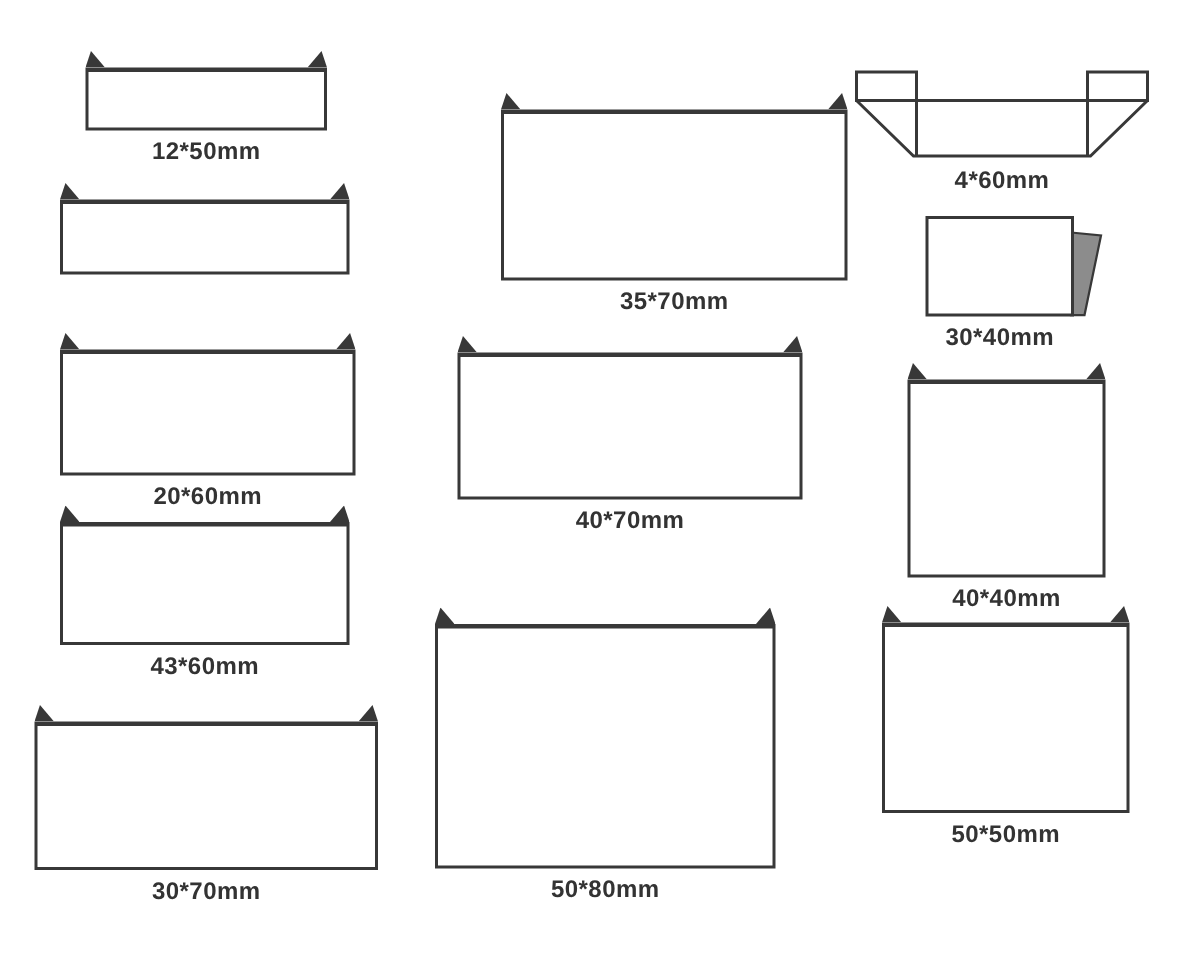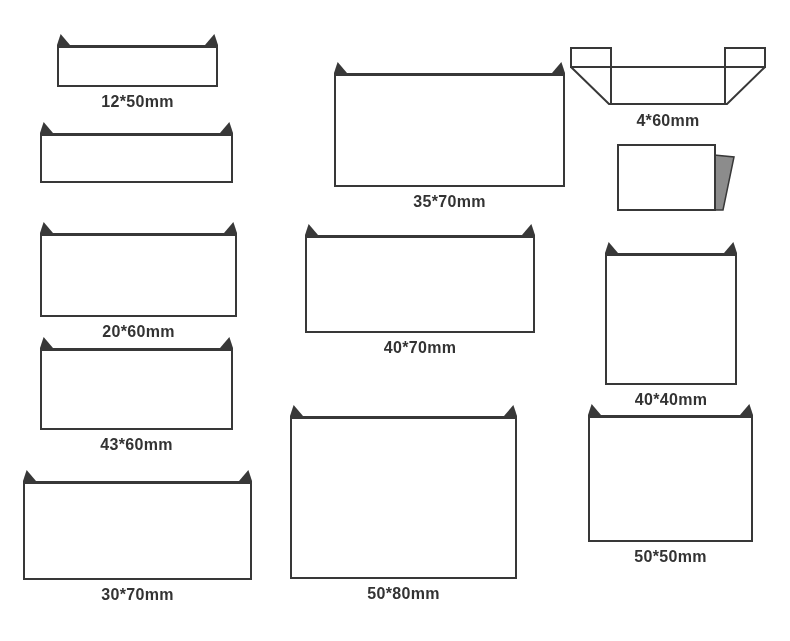--- a/index.html
+++ b/index.html
@@ -135,20 +135,21 @@
       </g>
     </svg>
     <div class="size-label">4*60mm</div>
   </div>
 
   <div class="bag" style="left:617px;top:144px;width:99px;height:67px;">
     <svg width="122" height="69" viewBox="0 0 122 69">
       <polygon points="97,11 117,13 106,66 97,66" fill="#8c8c8c" stroke="#383838" stroke-width="1.5"></polygon>
       <rect x="1" y="1" width="97" height="65" fill="#ffffff" stroke="#383838" stroke-width="2"></rect>
     </svg>
+    <div class="size-label">30*40mm</div>
   </div>
 
   <div class="bag" style="left:605px;top:253px;width:132px;height:132px;">
     <div class="bag-body"></div>
     <div class="corner corner-left"></div>
     <div class="corner corner-right"></div>
     <div class="size-label">40*40mm</div>
   </div>
 
   <div class="bag" style="left:588px;top:415px;width:165px;height:127px;">

